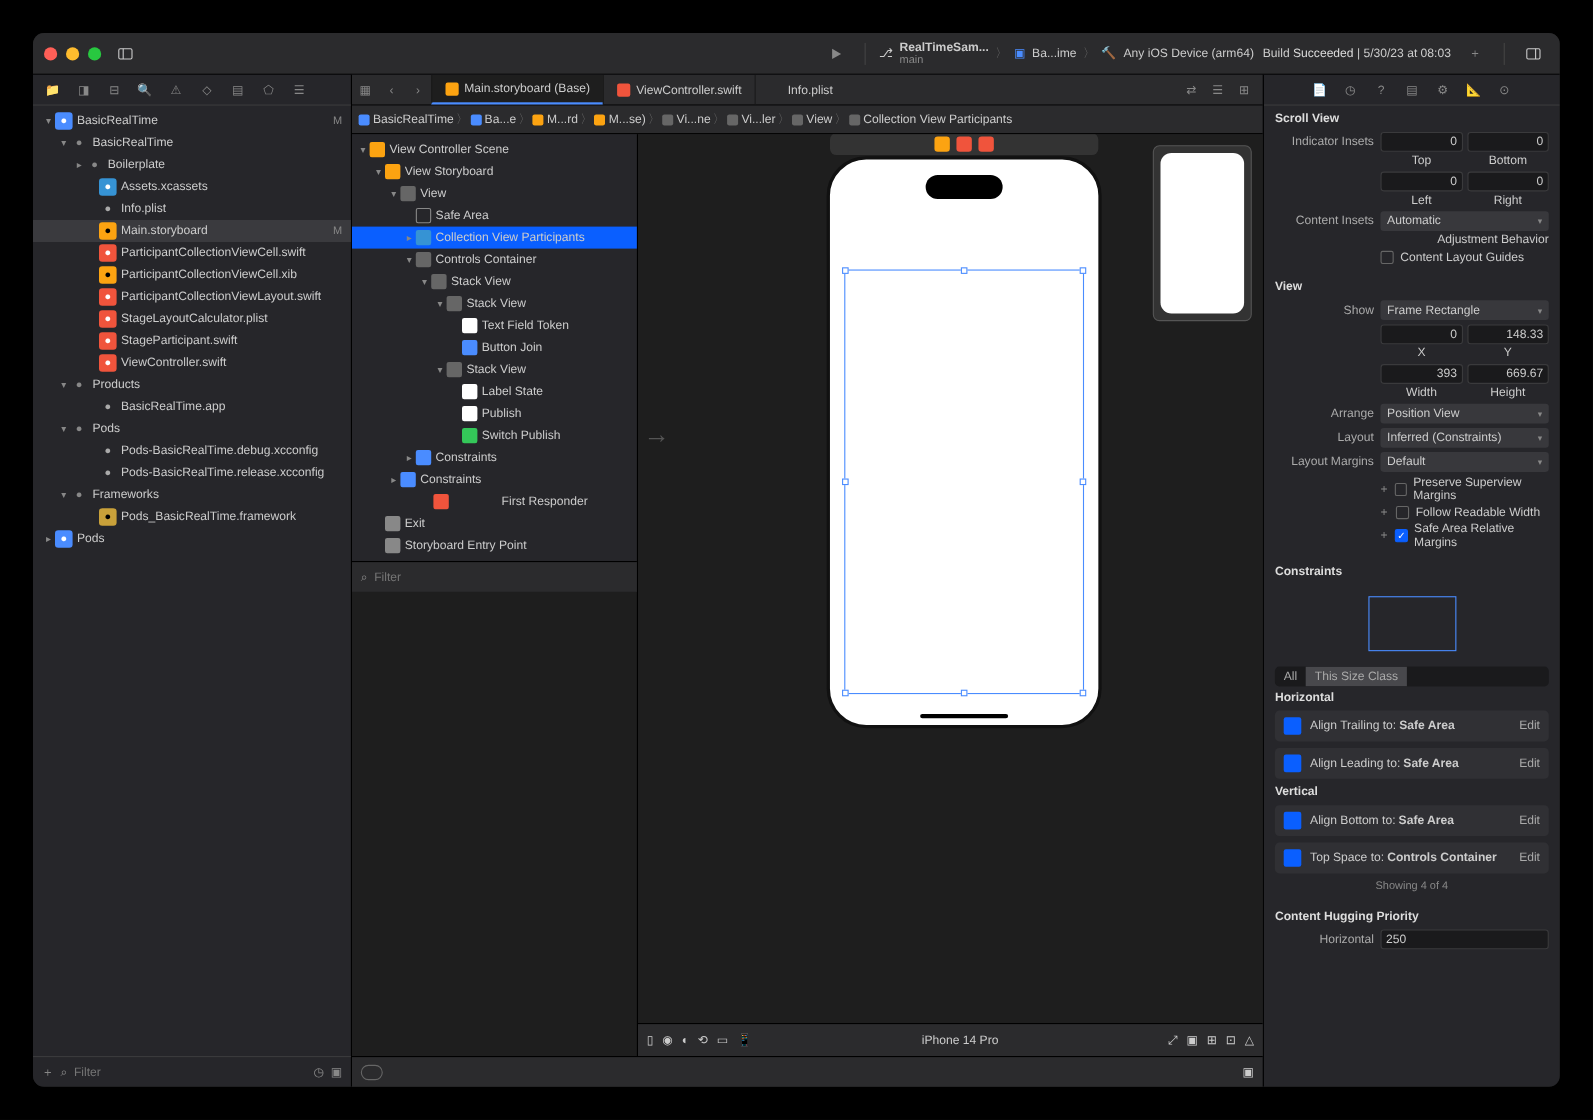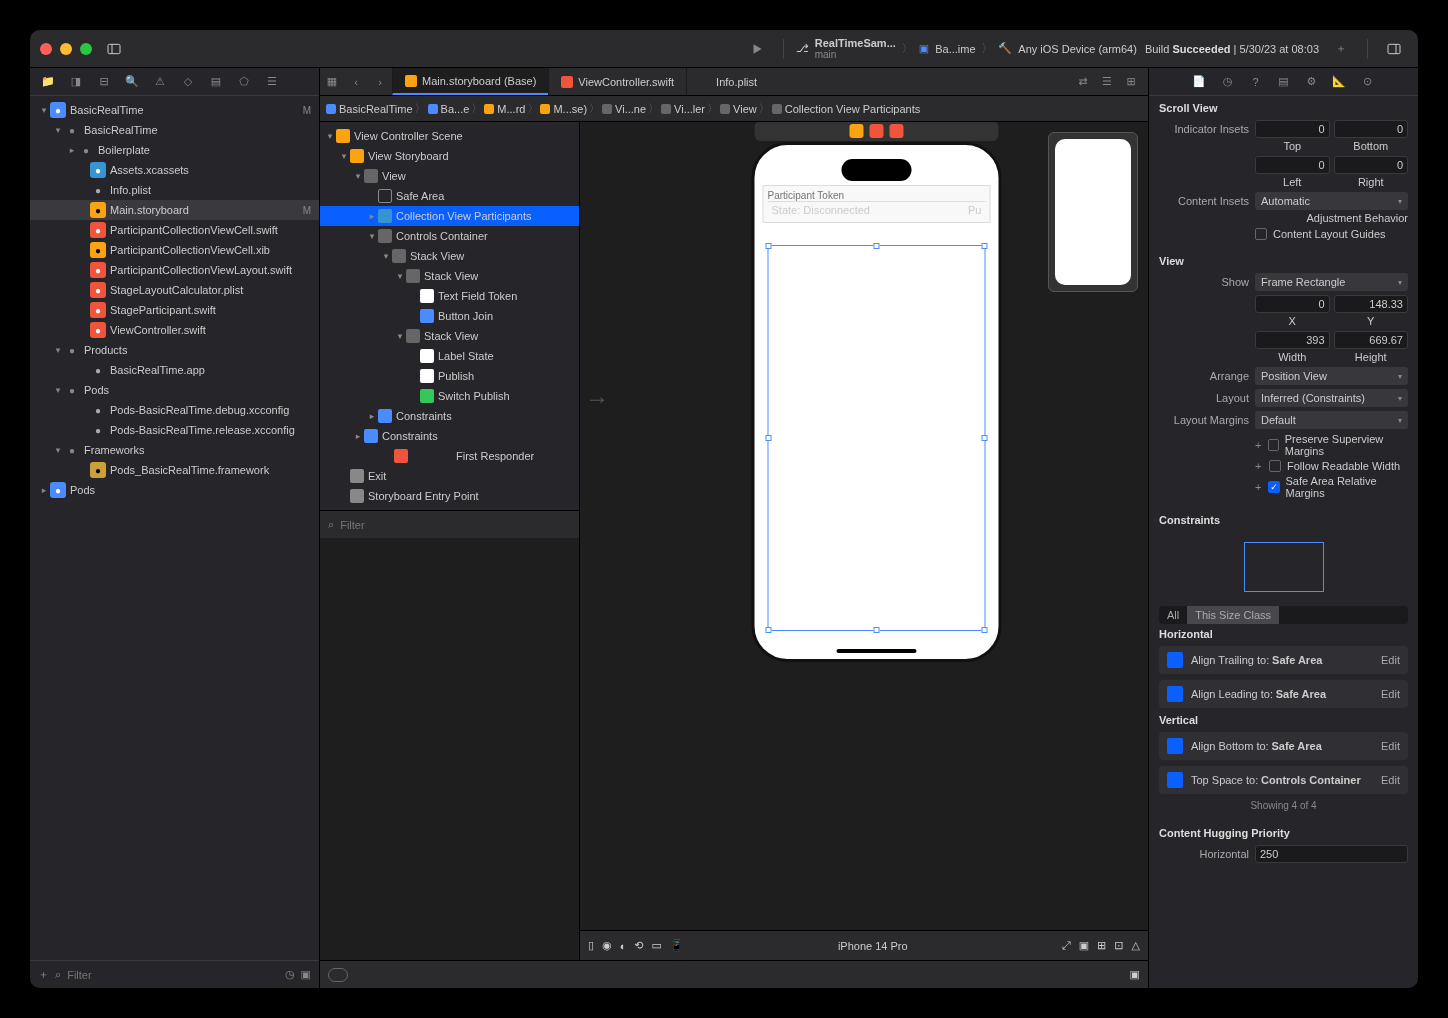--- a/index.html
+++ b/index.html
@@ -11,21 +11,21 @@
 .tl.r{background:#ff5f57}.tl.y{background:#febc2e}.tl.g{background:#28c840}
 .tb-btn{width:28px;height:24px;display:flex;align-items:center;justify-content:center;color:#888;border-radius:4px;}
 .tb-btn svg{width:16px;height:16px;stroke:currentColor;fill:none;stroke-width:1.5}
 .play svg{fill:#888;stroke:none;width:14px;height:14px;}
 .scheme{display:flex;align-items:center;gap:6px;color:#ccc;font-size:12px;}
 .scheme .branch{display:flex;flex-direction:column;line-height:1.1;}
 .scheme .branch .n{font-weight:600;}
 .scheme .branch .b{font-size:10px;color:#888;}
 .sep{width:1px;height:20px;background:#444;margin:0 4px;}
 .status{font-size:11px;color:#aaa;}
-.status b{color:#ddd;font-weight:700;}
+.status b{color:#ddd;font-weight:400;}
 .plus{margin-left:auto;}
 .body{flex:1;display:flex;min-height:0;}
 
 .nav{width:290px;background:#26262a;border-right:1px solid #000;display:flex;flex-direction:column;}
 .nav-tabs{height:28px;display:flex;align-items:center;gap:8px;padding:0 8px;border-bottom:1px solid #3a3a3c;}
 .nav-tabs span{width:20px;height:20px;display:flex;align-items:center;justify-content:center;color:#888;}
 .nav-tabs span.active{color:#4a8cff;}
 .tree{flex:1;overflow:auto;padding:4px 0;}
 .row{display:flex;align-items:center;height:20px;padding-right:8px;white-space:nowrap;}
 .row.sel{background:#3a3a3e;}
@@ -456,27 +456,20 @@
         </div>
         <div class="canvas">
           <div class="arrow">→</div>
           <div class="phone">
             <div class="phone-bar">
               <span style="background:#fca311"></span>
                 <span style="background:#f0543c"></span>
                 <span style="background:#f0543c"></span>
             </div>
             <div class="notch"></div>
-            <div class="controls">
-              <input placeholder="Participant Token" style="">
-              <div class="staterow">
-                <span>State: Disconnected</span>
-                <span>Pu</span>
-              </div>
-            </div>
             <div class="sel-outline">
               <div class="handle h1"></div>
                 <div class="handle h2"></div>
                 <div class="handle h3"></div>
                 <div class="handle h4"></div>
               <div class="handle h5"></div>
                 <div class="handle h6"></div>
                 <div class="handle h7"></div>
                 <div class="handle h8"></div>
             </div>

